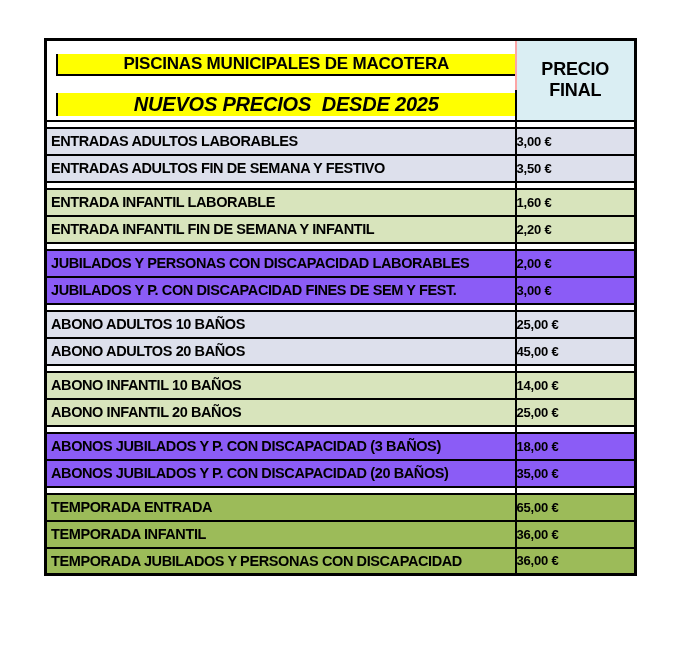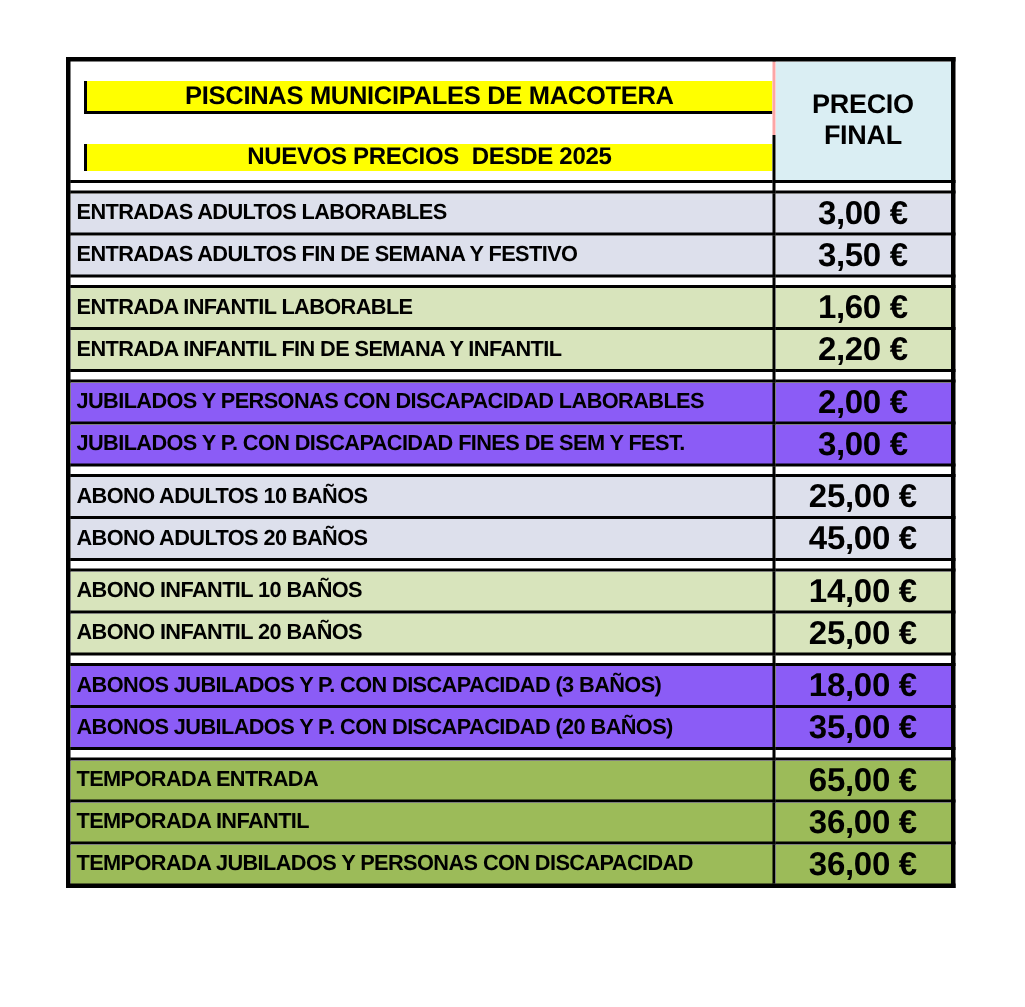--- a/index.html
+++ b/index.html
@@ -33,42 +33,42 @@
   tr.h2 td.header-label-cell { border-top: none; }
   .yellow-box {
     height: 100%; margin-left: 9px;
     background: #FFFF00;
     border-left: 2px solid #000;
     display: flex; align-items: center; justify-content: center;
     font-weight: bold;
     white-space: pre;
   }
   .yellow-top { font-size: 17px; border-bottom: 2px solid #000; letter-spacing: -0.2px; }
-  .yellow-bottom { font-size: 16px; letter-spacing: -0.2px; }
+  .yellow-bottom { font-size: 20px; letter-spacing: -0.2px; font-style: italic; }
   td.price-header-cell {
     background: #DAEEF3;
     text-align: center; font-weight: bold; font-size: 18px;
     letter-spacing: -0.2px;
   }
 
   
   tr.spacer { height: 7px; }
   tr.spacer td { background: #fff; padding: 0; }
 
   
   tr.row { height: 27px; }
   td.label {
     font-weight: bold; font-size: 14.5px;
     padding: 0 2px 0 4px;
     letter-spacing: -0.4px;
     white-space: nowrap;
   }
   td.price {
-    font-weight: bold; font-size: 22px;
-    text-align: center;
+    font-weight: bold; font-size: 13px;
+    text-align: left;
     letter-spacing: -0.2px;
     white-space: nowrap;
   }
   .t-blue   { background: #DDE0EC; }
   .t-green  { background: #D8E4BC; }
   .t-pink   { background: #8b5cf6; }
   .t-dgreen { background: #9CBB59; }
 </style>
 </head>
 <body>

